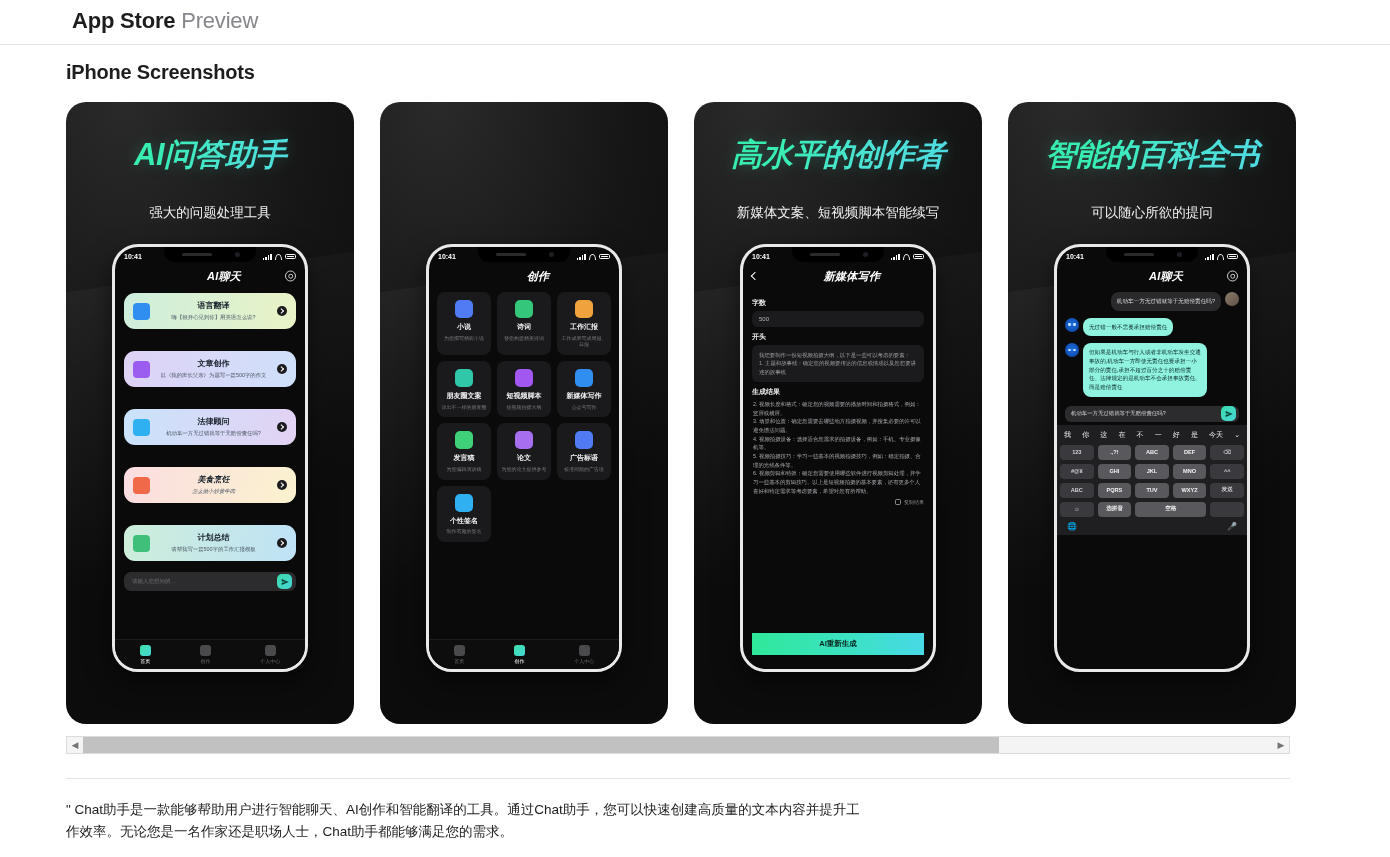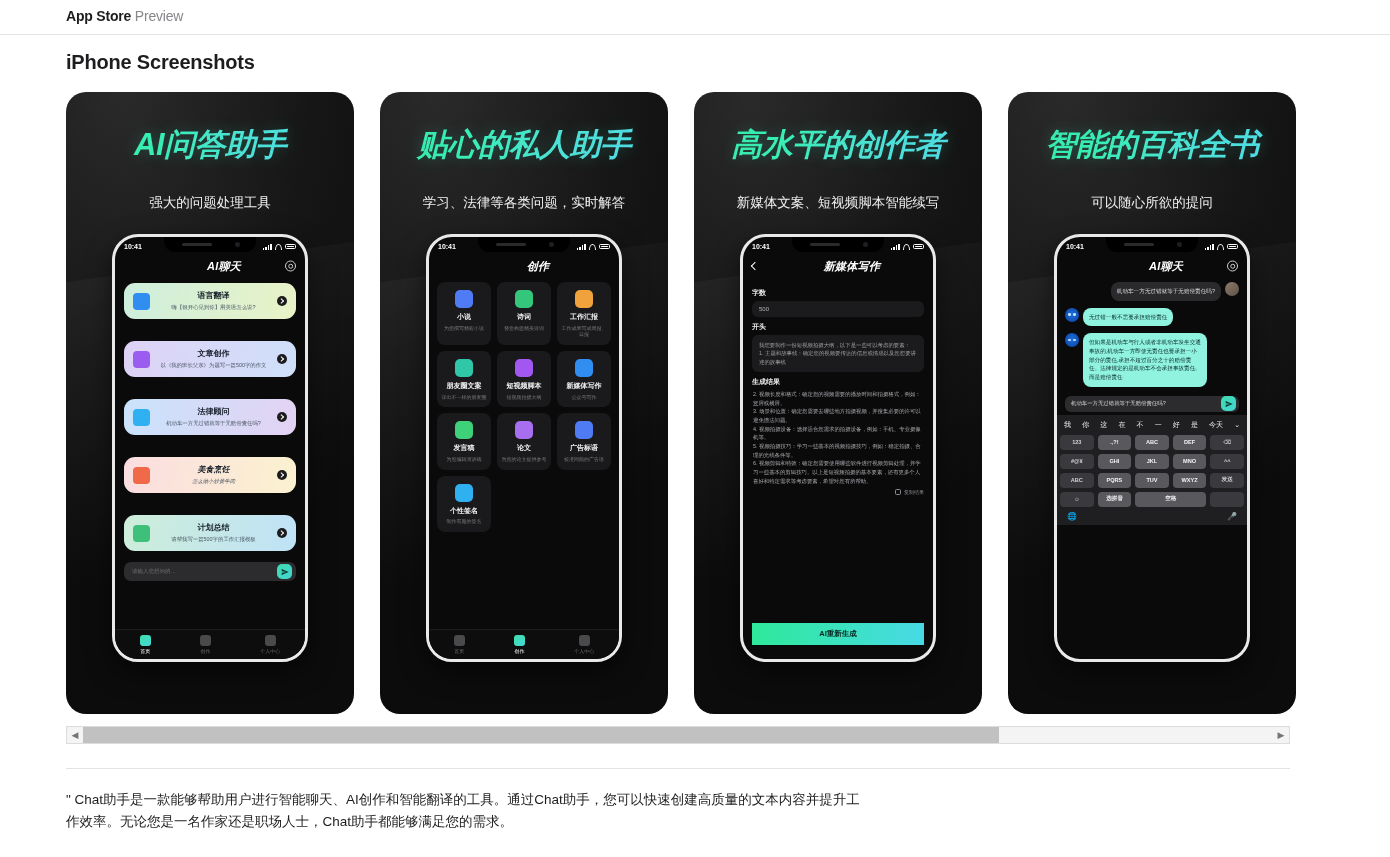--- a/index.html
+++ b/index.html
@@ -8,21 +8,21 @@
     background: #ffffff;
     font-family: "Liberation Sans", "DejaVu Sans", sans-serif;
     overflow: hidden;
   }
 
   
   .page-head {
     padding: 8px 0 10px 66px;
     border-bottom: 1px solid #e3e3e3;
   }
-  .brand { font-size: 14px; font-weight: 700; color: #1d1d1f; letter-spacing: -0.2px; }
+  .brand { font-size: 22px; font-weight: 700; color: #1d1d1f; letter-spacing: -0.2px; margin-left: 6px; }
   .brand .sub { font-weight: 400; color: #86868b; }
 
   .section-title {
     padding: 16px 0 0 66px;
     font-size: 20px; font-weight: 700; color: #1d1d1f;
     letter-spacing: -0.2px;
   }
 
   
   .shots-wrap { padding: 18px 0 0 66px; }
@@ -345,24 +345,20 @@
               <div class="tl">创作</div>
             </div>
             <div class="tab">
               <div class="ti"></div>
               <div class="tl">个人中心</div>
             </div>
           </div>
         </div>
       </div>
       <div class="shot">
-        <div class="shot-head">
-          <div class="shot-title">贴心的私人助手</div>
-          <div class="shot-sub">学习、法律等各类问题，实时解答</div>
-        </div>
         <div class="phone">
           <div class="notch">
             <span class="bar"></span>
             <span class="cam"></span>
           </div>
           <div class="statusbar">
             <div>10:41</div>
             <div class="sb-right">
               <div class="sig">
                 <i></i>

